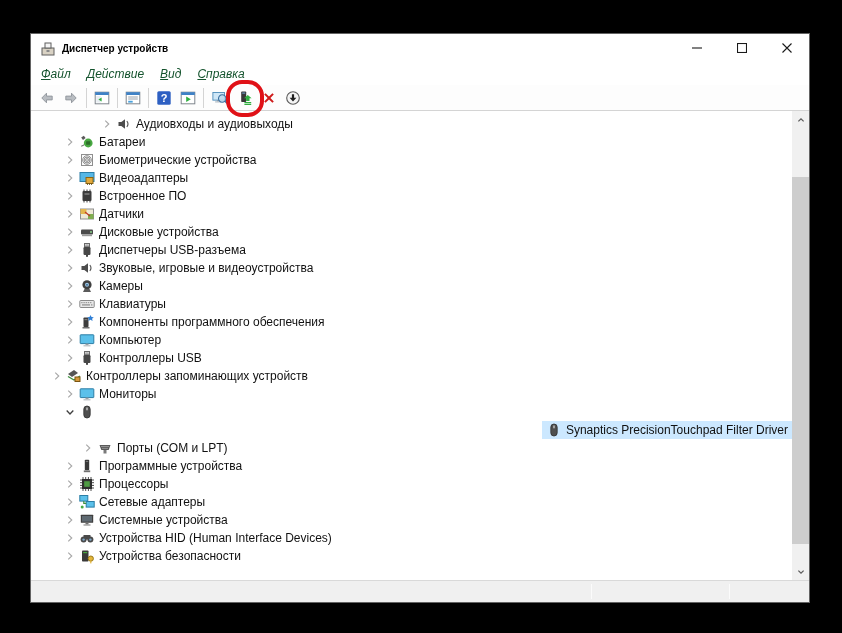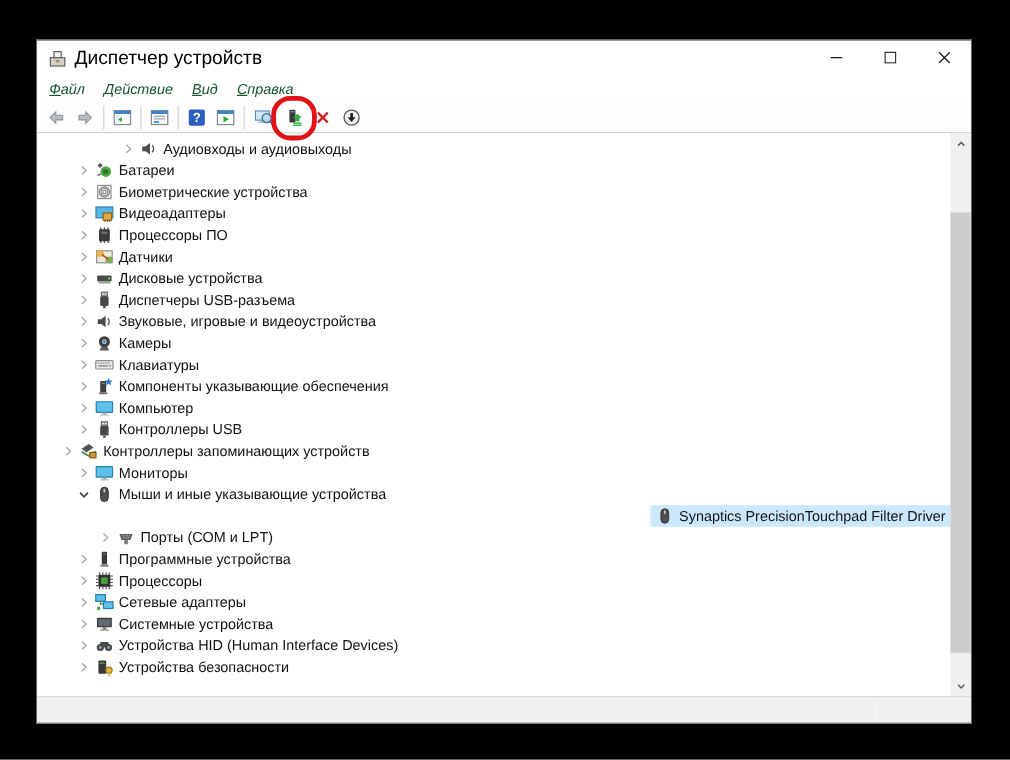--- a/index.html
+++ b/index.html
@@ -15,21 +15,21 @@
   .window {
     position: absolute; left: 30px; top: 33px;
     width: 780px; height: 570px;
     background: #fff;
     border: 1px solid #636363;
     display: flex; flex-direction: column;
   }
   
   .titlebar { height: 29px; display: flex; align-items: center; background: #fff; flex: 0 0 auto; }
   .app-icon { width: 16px; height: 16px; margin: 0 6px 0 9px; flex: 0 0 auto; }
-  .title-text { font-size: 16px; color: #000; white-space: nowrap; }
+  .title-text { font-size: 10px; color: #000; white-space: nowrap; font-weight: bold; }
   .win-controls { margin-left: auto; display: flex; height: 100%; }
   .wbtn { width: 45px; height: 100%; display: flex; align-items: center; justify-content: center; background: transparent; border: none; cursor: default; }
   .wbtn svg { width: 10px; height: 10px; }
   
   .menubar { height: 22px; display: flex; align-items: center; padding-left: 2px; background: #fff; flex: 0 0 auto; }
   .menu-item { display: inline-block; padding: 2px 8px; color: #14532d; font-style: italic; }
   .menu-item::first-letter { text-decoration: underline; }
   
   .toolbar { height: 26px; display: flex; align-items: center; padding-left: 4px; background: #fdfdfd; border-bottom: 1px solid #d4d4d4; flex: 0 0 auto; position: relative; }
   .tbtn { width: 24px; height: 25px; border: none; background: transparent; display: flex; align-items: center; justify-content: center; position: relative; }
@@ -279,21 +279,21 @@
             </svg>
           </span>
           <span class="cap">
             <span class="ticon">
               <svg viewBox="0 0 16 16">
                 <path d="M5 1.5v2M8 1.5v2M11 1.5v2M5 12.5v2M8 12.5v2M11 12.5v2" stroke="#3c3c3c" stroke-width="1"></path>
                 <rect x="3.5" y="3" width="9" height="10" rx="1" fill="#3c3c3c"></rect>
                 <rect x="5.5" y="5" width="5" height="2" fill="#6f6f6f"></rect>
               </svg>
             </span>
-            <span class="tlabel">Процессоры ПО</span>
+            <span class="tlabel">Встроенное ПО</span>
           </span>
         </div>
         <div class="trow" style="padding-left: 30px;">
           <span class="twisty">
             <svg viewBox="0 0 16 16">
               <path d="M6 4.2l4 3.8-4 3.8" fill="none" stroke="#a8a8a8" stroke-width="1.3"></path>
             </svg>
           </span>
           <span class="cap">
             <span class="ticon">
@@ -409,21 +409,21 @@
           </span>
           <span class="cap">
             <span class="ticon">
               <svg viewBox="0 0 16 16">
                 <rect x="4.5" y="3.5" width="5" height="9.5" rx="0.8" fill="#3d3d3d"></rect>
                 <rect x="5.5" y="5" width="3" height="1.2" fill="#7a7a7a"></rect>
                 <path d="M11.5 1l1 2.1 2.3.2-1.7 1.5.5 2.2-2.1-1.2-2.1 1.2.5-2.2L8.2 3.3l2.3-.2z" fill="#2f7fd6"></path>
                 <rect x="3.5" y="13" width="7" height="1.5" fill="#6f6f6f"></rect>
               </svg>
             </span>
-            <span class="tlabel">Компоненты указывающие обеспечения</span>
+            <span class="tlabel">Компоненты программного обеспечения</span>
           </span>
         </div>
         <div class="trow" style="padding-left: 30px;">
           <span class="twisty">
             <svg viewBox="0 0 16 16">
               <path d="M6 4.2l4 3.8-4 3.8" fill="none" stroke="#a8a8a8" stroke-width="1.3"></path>
             </svg>
           </span>
           <span class="cap">
             <span class="ticon">
@@ -495,21 +495,20 @@
               <path d="M4.2 6.3l3.8 4 3.8-4" fill="none" stroke="#404040" stroke-width="1.5"></path>
             </svg>
           </span>
           <span class="cap">
             <span class="ticon">
               <svg viewBox="0 0 16 16">
                 <rect x="4.8" y="2" width="6.4" height="12" rx="3.2" fill="#4f4f4f" stroke="#2f2f2f" stroke-width="0.8"></rect>
                 <rect x="7.3" y="3.2" width="1.4" height="3.2" rx="0.7" fill="#c9c9c9"></rect>
               </svg>
             </span>
-            <span class="tlabel">Мыши и иные указывающие устройства</span>
           </span>
         </div>
         <div class="trow" style="padding-left: 50px; justify-content: space-between;">
           <span class="twisty"></span>
           <span class="cap sel">
             <span class="ticon">
               <svg viewBox="0 0 16 16">
                 <rect x="4.8" y="2" width="6.4" height="12" rx="3.2" fill="#4f4f4f" stroke="#2f2f2f" stroke-width="0.8"></rect>
                 <rect x="7.3" y="3.2" width="1.4" height="3.2" rx="0.7" fill="#c9c9c9"></rect>
               </svg>

